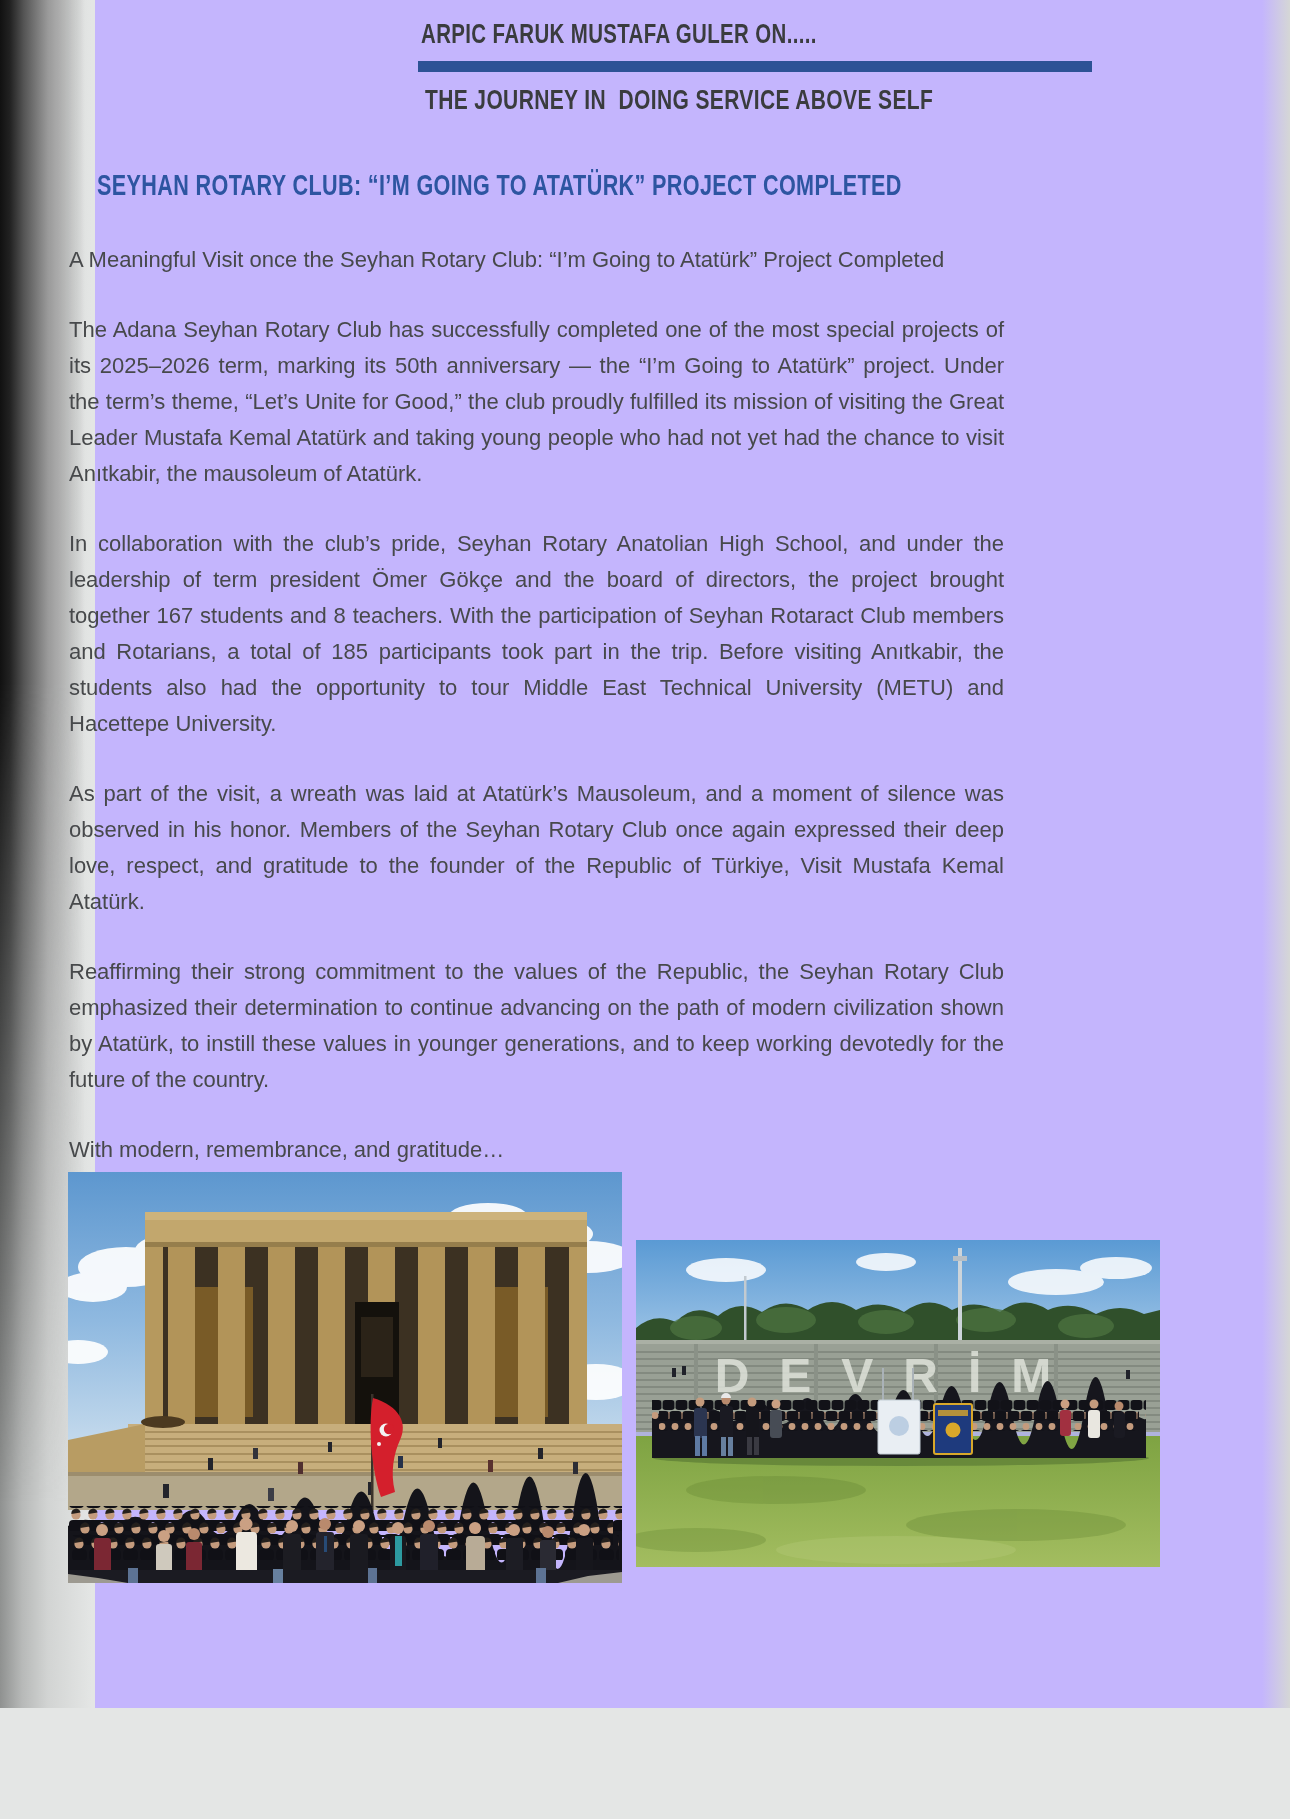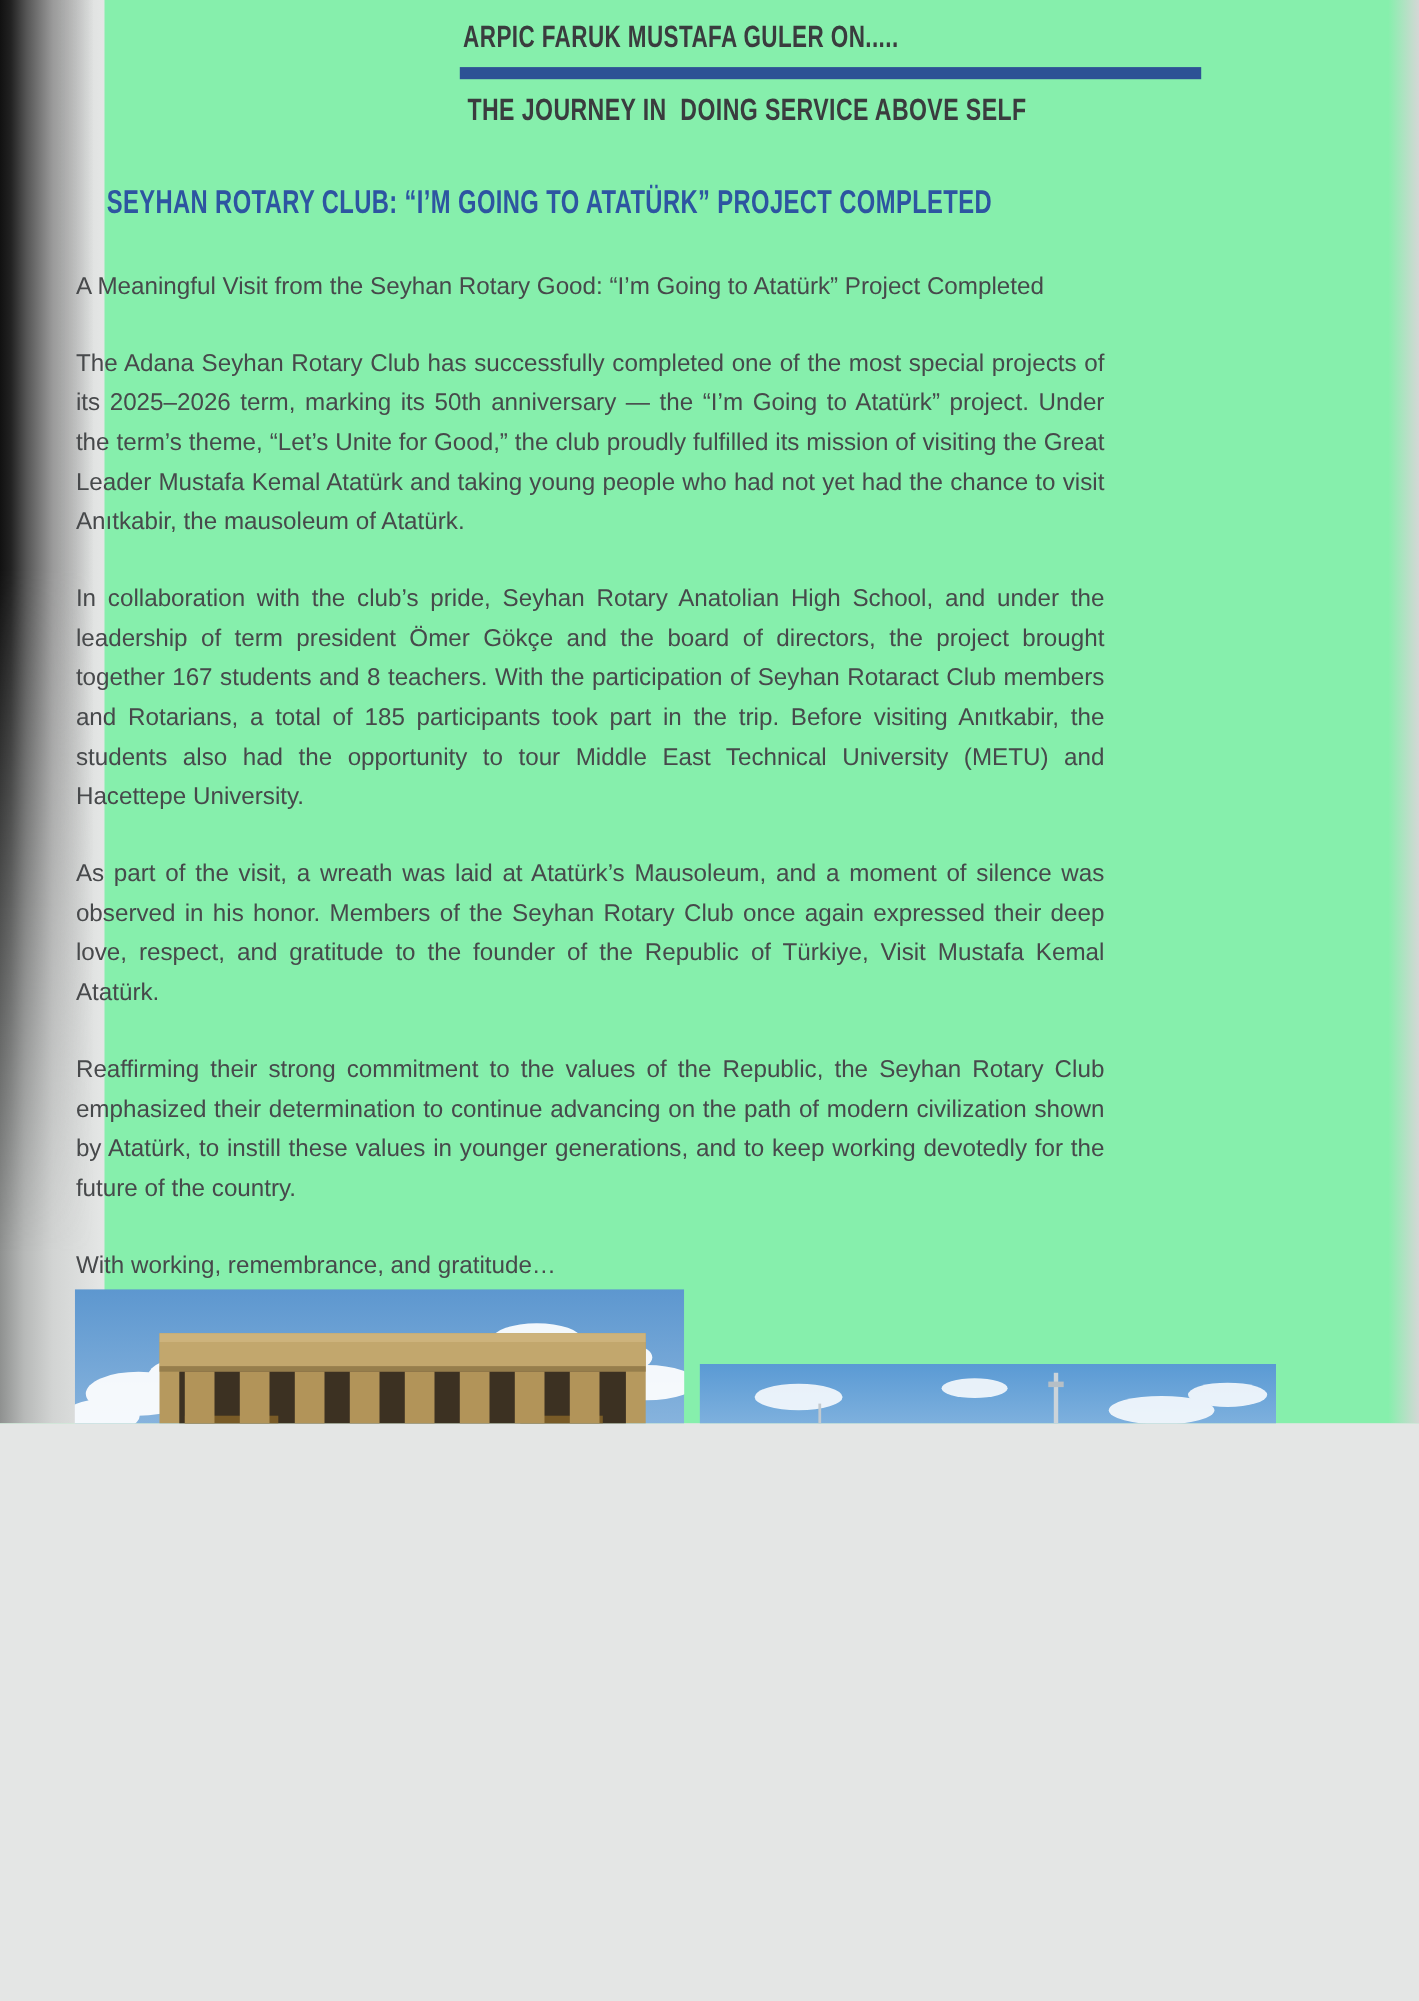--- a/index.html
+++ b/index.html
@@ -1,16 +1,16 @@
 <!DOCTYPE html>
 <html><head>
 <meta charset="utf-8">
 <style>
   html,body{margin:0;padding:0;background:#e4e6e5;}
-  .page{position:relative;width:1290px;height:1294px;background:#86efac;overflow:hidden;
+  .page{position:relative;width:1290px;height:1708px;background:#c4b5fd;overflow:hidden;
         font-family:"Liberation Sans",sans-serif;}
   
   .spine{position:absolute;left:0;top:0;height:100%;width:95px;
          background:linear-gradient(90deg,#8f9190 0px,#b7b9b8 22px,#d2d4d3 48px,#e4e6e5 92px);}
   .spine-top{position:absolute;left:0;top:0;height:100%;width:95px;
          background:linear-gradient(90deg,#111 0px,#222 10px,#555 24px,#9a9a9a 48px,rgba(154,154,154,0) 85px);
          -webkit-mask-image:linear-gradient(180deg,#000 0%,#000 40%,transparent 88%);
          mask-image:linear-gradient(180deg,#000 0%,#000 40%,transparent 88%);}
   .right-shade{position:absolute;right:0;top:0;height:100%;width:28px;
          background:linear-gradient(270deg,#d5d7d6,rgba(213,215,214,0));}
@@ -40,26 +40,26 @@
 
   <header>
     <div class="kicker">ARPIC FARUK MUSTAFA GULER ON.....</div>
     <div class="rule"></div>
     <div class="subtitle">THE JOURNEY IN  DOING SERVICE ABOVE SELF</div>
   </header>
 
   <div class="headline">SEYHAN ROTARY CLUB: “I’M GOING TO ATATÜRK” PROJECT COMPLETED</div>
 
   <div class="body">
-    <p>A Meaningful Visit from the Seyhan Rotary Good: “I’m Going to Atatürk” Project Completed</p>
+    <p>A Meaningful Visit once the Seyhan Rotary Club: “I’m Going to Atatürk” Project Completed</p>
     <p>The Adana Seyhan Rotary Club has successfully completed one of the most special projects of its 2025–2026 term, marking its 50th anniversary — the “I’m Going to Atatürk” project. Under the term’s theme, “Let’s Unite for Good,” the club proudly fulfilled its mission of visiting the Great Leader Mustafa Kemal Atatürk and taking young people who had not yet had the chance to visit Anıtkabir, the mausoleum of Atatürk.</p>
     <p>In collaboration with the club’s pride, Seyhan Rotary Anatolian High School, and under the leadership of term president Ömer Gökçe and the board of directors, the project brought together 167 students and 8 teachers. With the participation of Seyhan Rotaract Club members and Rotarians, a total of 185 participants took part in the trip. Before visiting Anıtkabir, the students also had the opportunity to tour Middle East Technical University (METU) and Hacettepe University.</p>
     <p>As part of the visit, a wreath was laid at Atatürk’s Mausoleum, and a moment of silence was observed in his honor. Members of the Seyhan Rotary Club once again expressed their deep love, respect, and gratitude to the founder of the Republic of Türkiye, Visit Mustafa Kemal Atatürk.</p>
     <p>Reaffirming their strong commitment to the values of the Republic, the Seyhan Rotary Club emphasized their determination to continue advancing on the path of modern civilization shown by Atatürk, to instill these values in younger generations, and to keep working devotedly for the future of the country.</p>
-    <p>With working, remembrance, and gratitude…</p>
+    <p>With modern, remembrance, and gratitude…</p>
   </div>
 
   <figure class="photo photo-left" aria-label="Students, teachers and Rotarians posing in front of Anıtkabir with a Turkish flag">
     <svg viewBox="0 0 554 411" width="554" height="411" preserveAspectRatio="none">
       <defs>
         <linearGradient id="Lsky" x1="0" y1="0" x2="0" y2="1">
           <stop offset="0" stop-color="#5d97cf"></stop>
             <stop offset=".55" stop-color="#8fb9e0"></stop>
             <stop offset="1" stop-color="#c3d9ec"></stop>
         </linearGradient>

